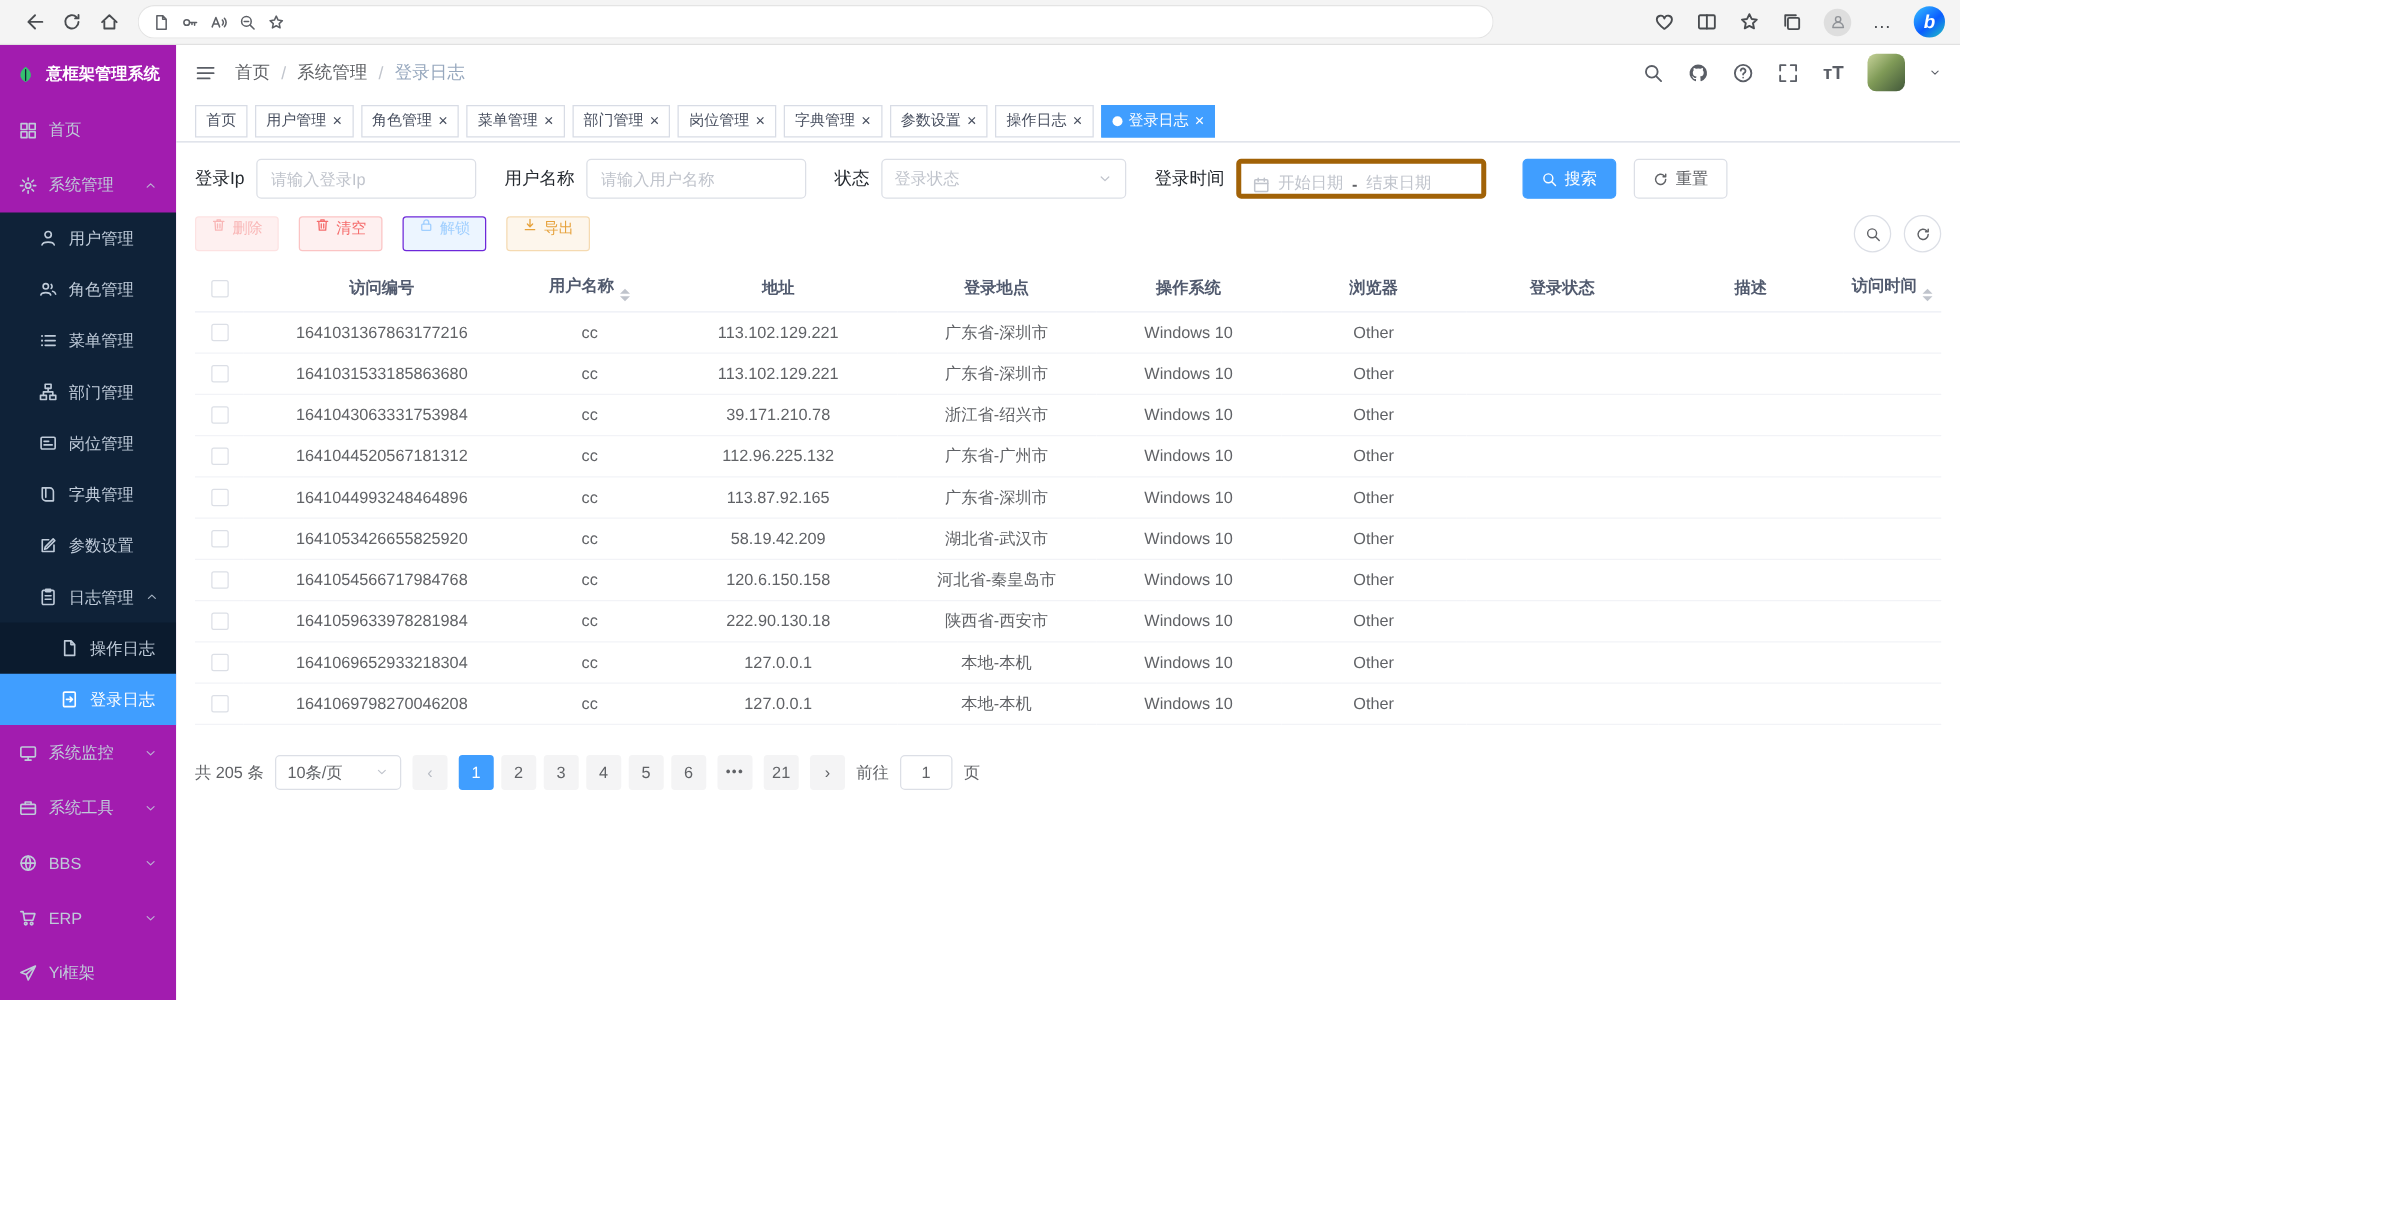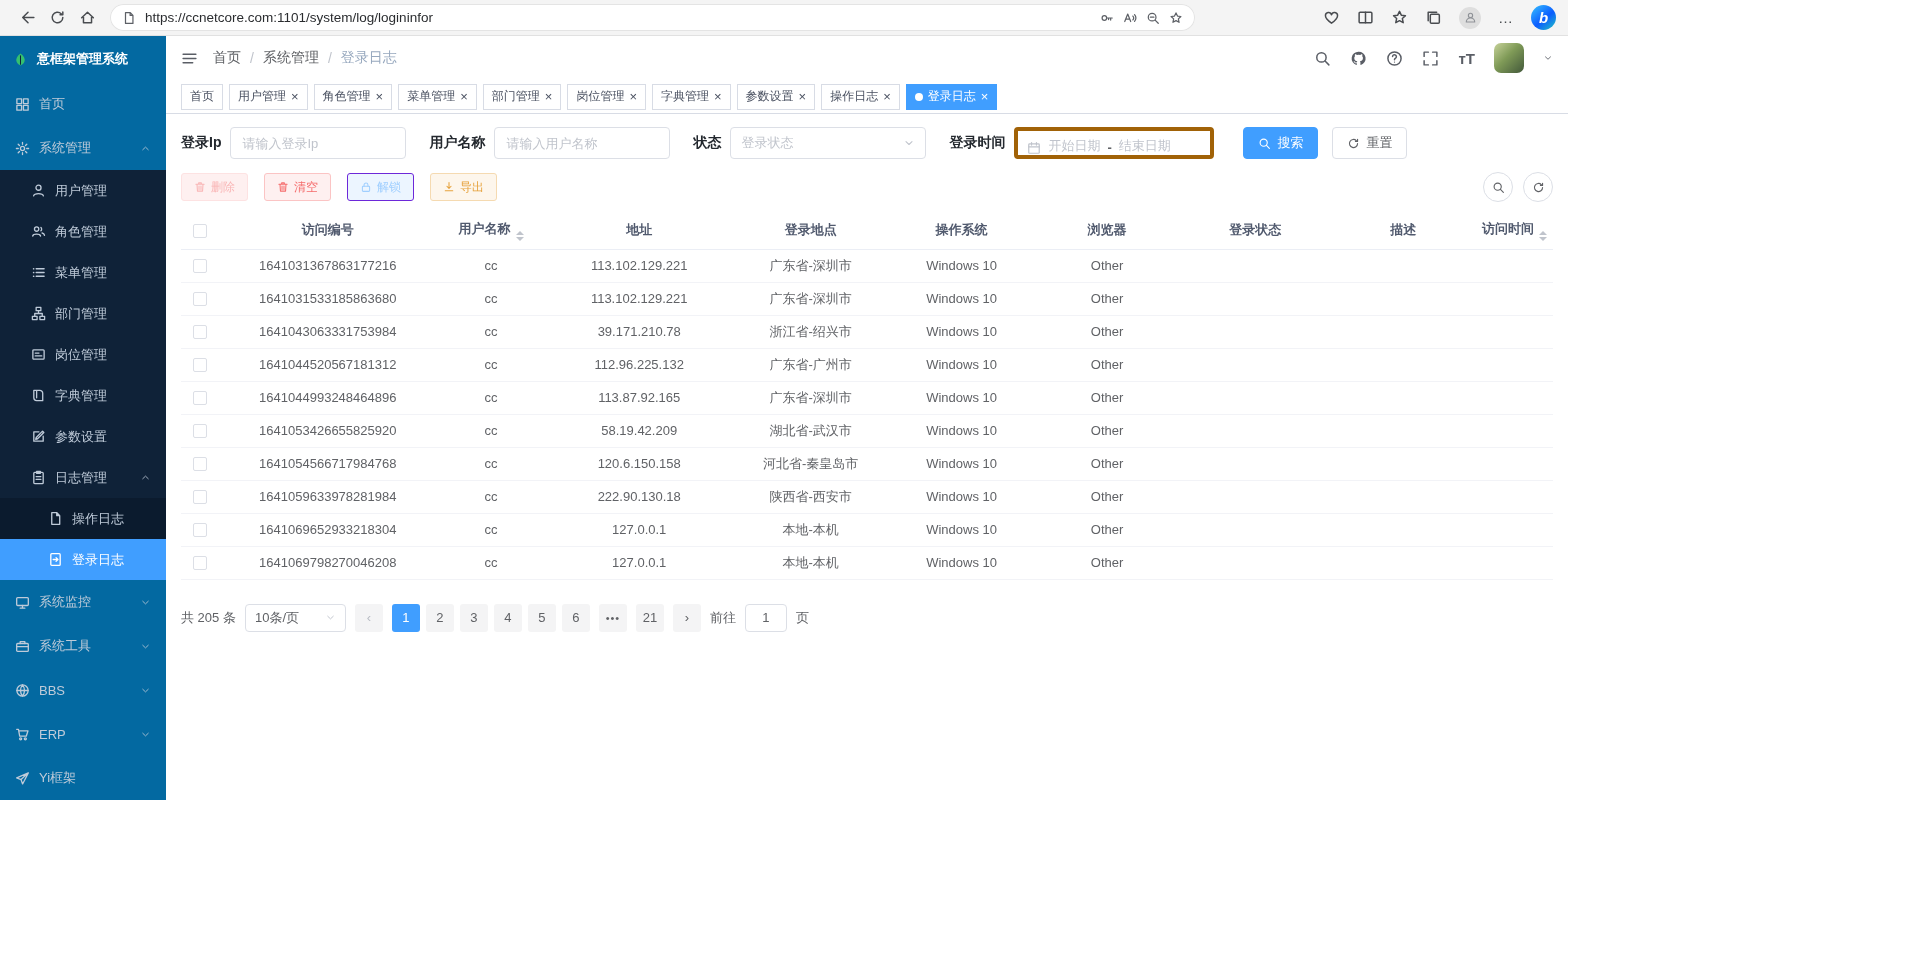--- a/index.html
+++ b/index.html
@@ -25,21 +25,21 @@
   .chrome-right{margin-left:auto;display:flex;align-items:center;gap:17px;color:#494c50}
   .mini-avatar{width:22px;height:22px;border-radius:50%;background:#dedede;color:#8f9297;
                display:flex;align-items:center;justify-content:center}
   .dots{font-size:15px;color:#494c50;letter-spacing:1px}
   .bing{width:25px;height:25px;border-radius:50%;color:#fff;font-weight:bold;font-style:italic;
         background:linear-gradient(140deg,#37c3ff 0%,#0b5cff 55%,#21c6c0 100%);
         display:flex;align-items:center;justify-content:center;font-size:15px}
 
   
   .app{flex:1;display:flex;min-height:0}
-  .sidebar{width:166px;background:#0369a1;color:#bfcbd9;flex:none;font-size:13px;overflow:hidden}
+  .sidebar{width:141px;background:#a21caf;color:#bfcbd9;flex:none;font-size:13px;overflow:hidden}
   .logo{height:46px;display:flex;align-items:center;gap:9px;padding:0 13px;color:#fff;
         font-weight:bold;font-size:13px;white-space:nowrap}
   .logo .ic{color:#35c06f}
   .nav-item{height:44px;display:flex;align-items:center;gap:9px;padding:0 15px;cursor:pointer;white-space:nowrap}
   .nav-item .caret{margin-left:auto;width:11px;height:11px;opacity:.85}
   .sub .nav-item{height:41px;padding-left:31px}
   .subsub .nav-item{height:41px;padding-left:48px}
   .sub{background:#0f2238}
   .subsub{background:#0b1b2e}
   .nav-item.active{background:#409eff;color:#fff}
@@ -66,42 +66,42 @@
        border:1px solid #d8dce5;background:#fff;color:#495060;font-size:12px;cursor:pointer}
   .tab .x{font-size:13px;line-height:1}
   .tab.active{background:#409eff;border-color:#409eff;color:#fff}
   .tab .dot{width:8px;height:8px;border-radius:50%;background:#fff}
 
   
   .content{flex:1;padding:13px 15px 0;display:flex;flex-direction:column;min-height:0}
 
   .filters{display:flex;align-items:center;margin-bottom:13px}
   .fgroup{display:flex;align-items:center;gap:9px;margin-right:23px}
-  .flabel{font-size:14px;font-weight:bold;color:#24292f;white-space:nowrap}
+  .flabel{font-size:14px;font-weight:normal;color:#24292f;white-space:nowrap}
   .inp{height:32px;border:1px solid #dcdfe6;border-radius:4px;padding:0 11px;font-size:13px;
        color:#606266;outline:none;background:#fff;font-family:inherit}
   .inp::placeholder{color:#c0c4cc}
   .w195{width:176px}
   .select{height:32px;width:196px;border:1px solid #dcdfe6;border-radius:4px;display:flex;
           align-items:center;justify-content:space-between;padding:0 10px;background:#fff;cursor:pointer}
   .ph{color:#c0c4cc;font-size:13px}
   .select .caret{width:12px;height:12px;color:#c0c4cc}
   .daterange{height:32px;width:200px;border:4px solid #a16207;border-radius:4px;display:flex;
              align-items:flex-end;gap:7px;padding:0 9px;background:#fff;cursor:pointer}
   .daterange .ic{color:#c0c4cc;width:14px;height:14px}
   .daterange .sep{color:#606266;font-size:13px;font-weight:bold}
   .btn{height:32px;border-radius:4px;display:inline-flex;align-items:center;gap:6px;font-size:13px;
        padding:0 14px;cursor:pointer;border:1px solid transparent;font-family:inherit}
   .btn .ic{width:13px;height:13px}
   .btn-primary{background:#409eff;border-color:#409eff;color:#fff;margin-left:6px}
   .btn-default{background:#fff;border-color:#dcdfe6;color:#606266;margin-left:14px}
 
   .rowbar{display:flex;align-items:center;gap:16px;margin-bottom:10px}
   .btn-sm{height:28px;padding:0 12px;border-radius:3px;font-size:12px;display:inline-flex;
-          align-items:center;gap:5px;cursor:pointer;font-family:inherit}
+          gap:5px;cursor:pointer;font-family:inherit}
   .btn-sm .ic{width:12px;height:12px}
   .b-danger-dis{background:#fef0f0;border:1px solid #fde2e2;color:#f9b6b6}
   .b-danger{background:#fef0f0;border:1px solid #fbc4c4;color:#f56c6c}
   .b-primary-dis{background:#ecf5ff;border:1px solid #6d28d9;color:#a0cfff}
   .b-warning{background:#fdf6ec;border:1px solid #f5dab1;color:#e6a23c}
   .rowbar-right{margin-left:auto;display:flex;gap:10px}
   .circle-btn{width:30px;height:30px;border-radius:50%;border:1px solid #dcdfe6;background:#fff;
               color:#606266;display:flex;align-items:center;justify-content:center;cursor:pointer}
   .circle-btn .ic{width:13px;height:13px}
 
@@ -308,21 +308,20 @@
       <button class="chrome-btn">
           <svg class="ic ic17">
             <use href="#i-home"></use>
           </svg>
         </button>
 
       <div class="urlbar">
         <svg class="ic ic14">
             <use href="#i-doc"></use>
           </svg>
-        <span class="url">https://ccnetcore.com:1101/system/log/logininfor</span>
         <svg class="ic ic14">
             <use href="#i-key"></use>
           </svg>
         <svg class="ic ic14">
             <use href="#i-aloud"></use>
           </svg>
         <svg class="ic ic14">
             <use href="#i-zoomout"></use>
           </svg>
         <svg class="ic ic14">

